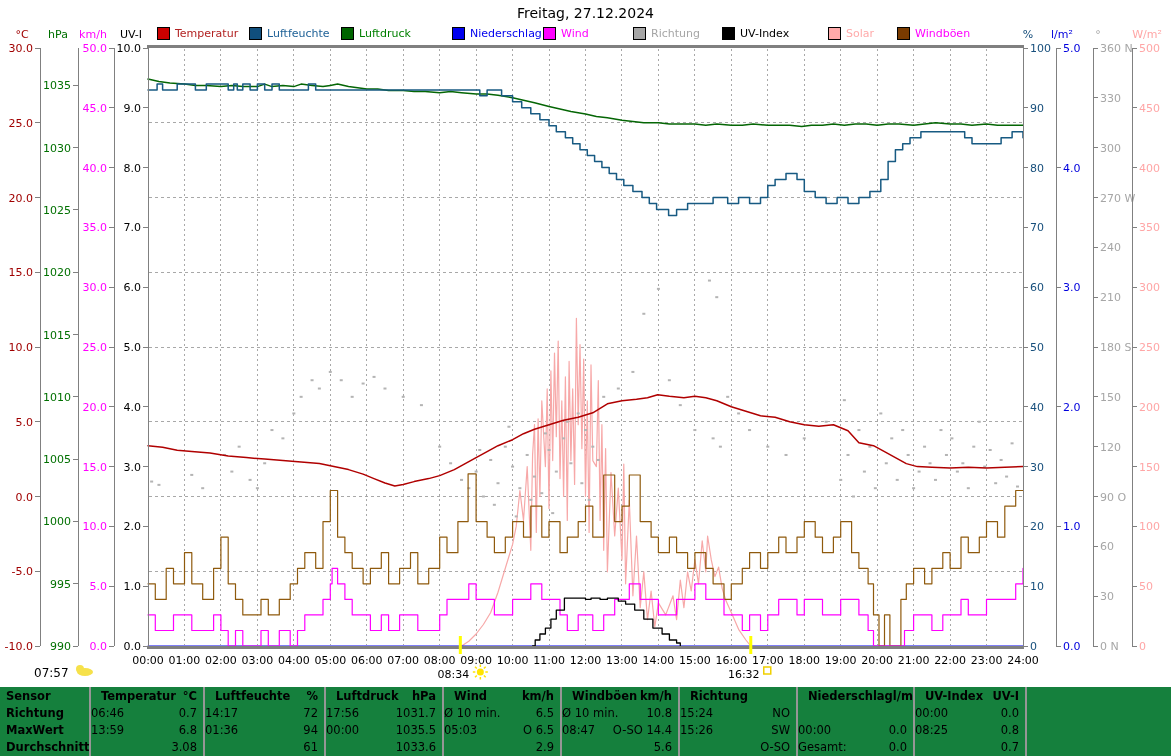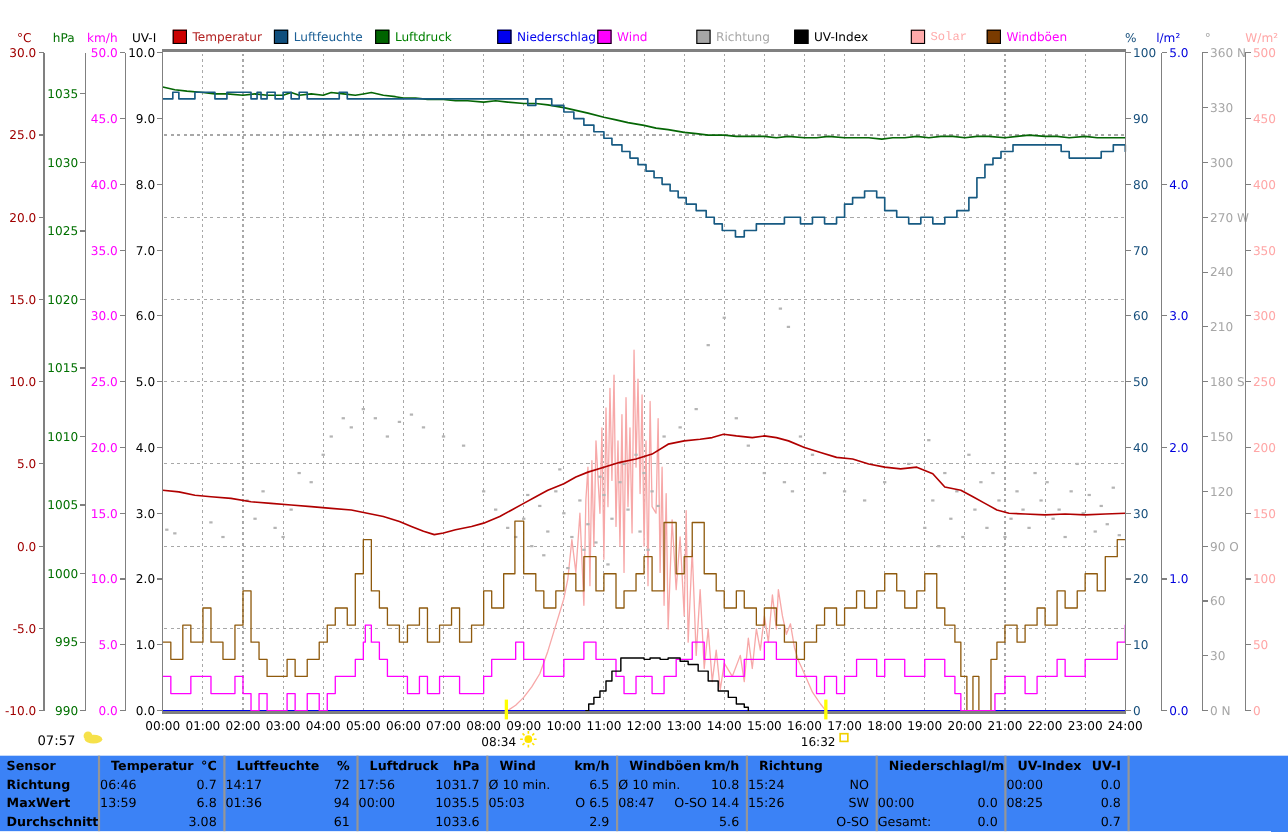--- a/index.html
+++ b/index.html
@@ -5,35 +5,36 @@
   html,body{margin:0;padding:0;background:#ffffff;}
   .stage{position:relative;width:1171px;height:756px;background:#ffffff;
          font-family:"DejaVu Sans","Liberation Sans",sans-serif;overflow:hidden;}
   .title{position:absolute;top:5px;left:0;width:100%;text-align:center;
          font-size:14px;color:#000;}
   .legend{position:absolute;top:27px;left:0;width:100%;height:15px;}
   .legend-item{position:absolute;display:flex;align-items:center;font-size:11px;white-space:nowrap;}
   .swatch{width:11px;height:11px;border:1px solid #000;margin-right:5px;flex:none;}
   svg.chart{position:absolute;left:0;top:0;}
   .table{position:absolute;left:0;top:687px;width:1171px;height:69px;display:flex;
-         background:#3b82f6;color:#000;}
+         background:#15803d;color:#000;}
   .tcol{display:flex;flex-direction:column;padding-top:1px;box-sizing:content-box;}
   .tsep{border-right:2px solid #969696;}
   .tcell{height:17px;line-height:17px;font-size:11.5px;white-space:nowrap;overflow:hidden;
          display:flex;justify-content:space-between;}
   .tcell .tl{}
   .tcell .tr{padding-right:6px;text-align:right;}
   .thead{font-weight:bold;}
   .thead .tl{padding-left:10px;}
   .rowlab{font-weight:bold;padding-left:6px;justify-content:flex-start;}
 </style>
 </head>
 <body>
 
 <div class="stage">
+  <div class="title">Freitag, 27.12.2024</div>
   <div class="legend" id="legend">
       <div class="legend-item" style="left: 157px;">
         <span class="swatch" style="background: rgb(204, 0, 0);"></span>
         <span style="color: rgb(178, 34, 34);">Temperatur</span>
       </div>
       <div class="legend-item" style="left: 249px;">
         <span class="swatch" style="background: rgb(16, 79, 125);"></span>
         <span style="color: rgb(29, 96, 150);">Luftfeuchte</span>
       </div>
       <div class="legend-item" style="left: 341px;">
@@ -51,21 +52,21 @@
       <div class="legend-item" style="left: 633px;">
         <span class="swatch" style="background: rgb(166, 166, 166);"></span>
         <span style="color: rgb(166, 166, 166);">Richtung</span>
       </div>
       <div class="legend-item" style="left: 722px;">
         <span class="swatch" style="background: rgb(0, 0, 0);"></span>
         <span style="color: rgb(0, 0, 0);">UV-Index</span>
       </div>
       <div class="legend-item" style="left: 828px;">
         <span class="swatch" style="background: rgb(255, 170, 170);"></span>
-        <span style="color: rgb(255, 170, 170); font-family: Liberation Mono, monospace;">Solar</span>
+        <span style="color: rgb(255, 170, 170);">Solar</span>
       </div>
       <div class="legend-item" style="left: 897px;">
         <span class="swatch" style="background: rgb(122, 59, 0);"></span>
         <span style="color: rgb(255, 0, 255);">Windböen</span>
       </div>
     </div>
   <svg class="chart" id="chart-svg" width="1171" height="687">
       <line x1="184.45833333333334" y1="49" x2="184.45833333333334" y2="645" stroke="#a8a8a8" stroke-width="1" stroke-dasharray="2,3" shape-rendering="crispEdges"></line>
       <line x1="220.91666666666669" y1="49" x2="220.91666666666669" y2="645" stroke="#a8a8a8" stroke-width="1" stroke-dasharray="2,3" shape-rendering="crispEdges"></line>
       <line x1="257.375" y1="49" x2="257.375" y2="645" stroke="#a8a8a8" stroke-width="1" stroke-dasharray="2,3" shape-rendering="crispEdges"></line>

